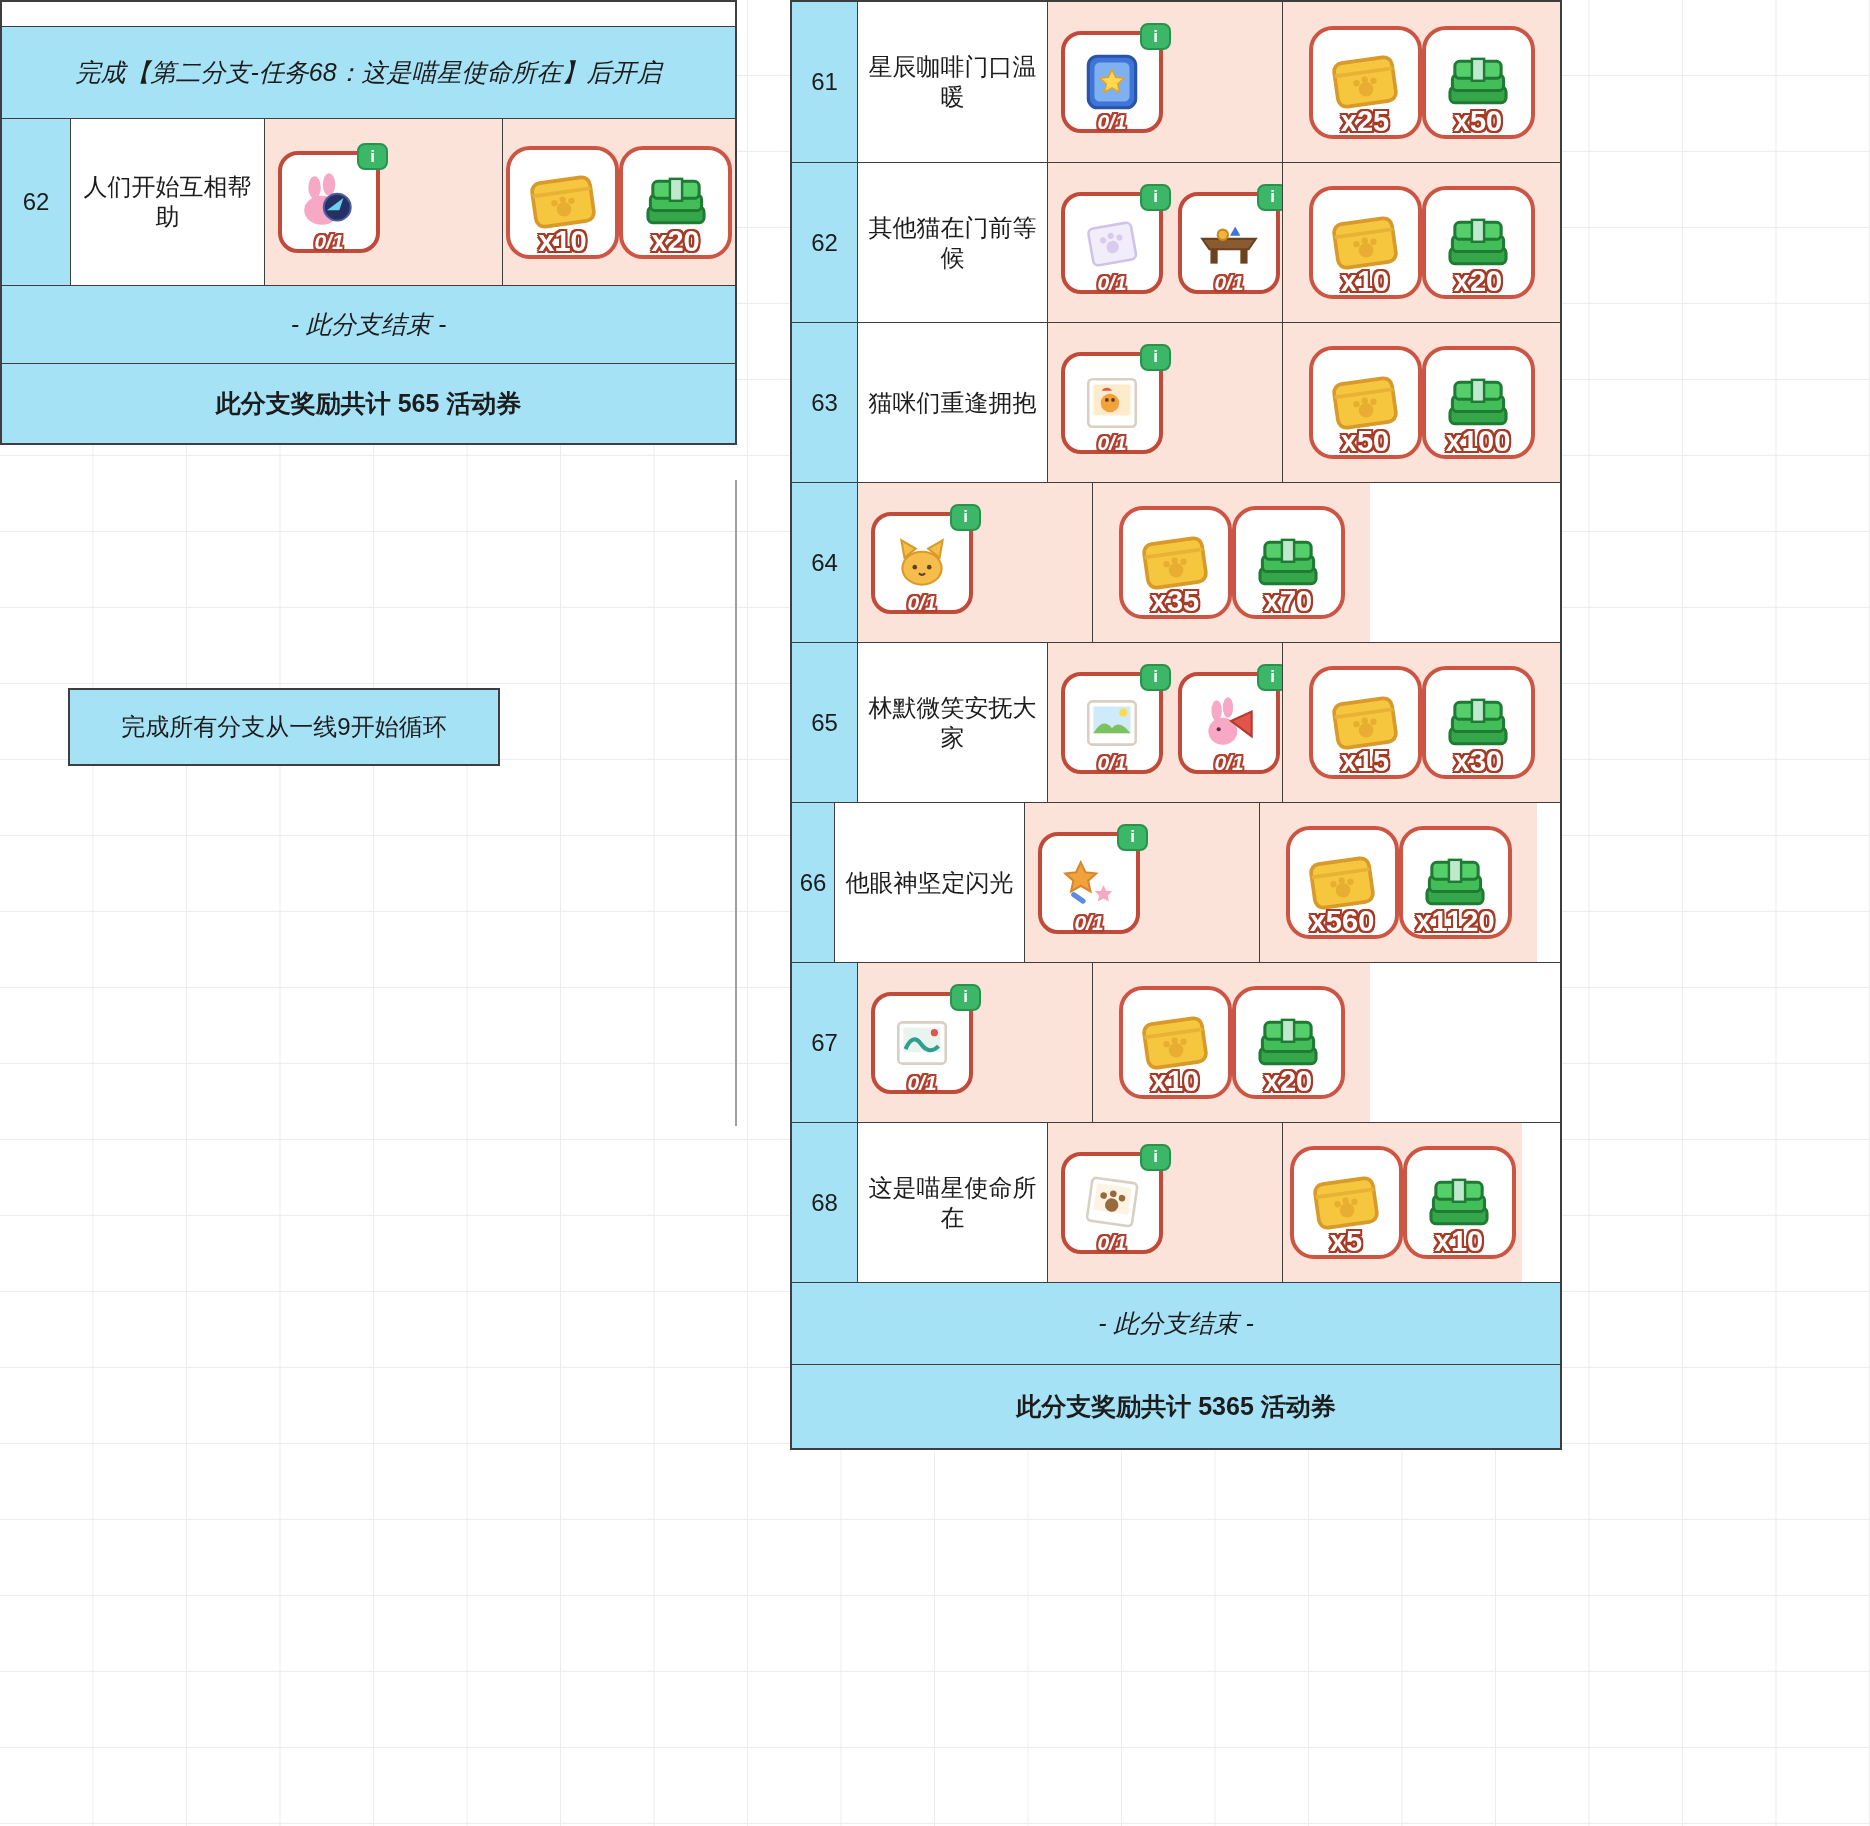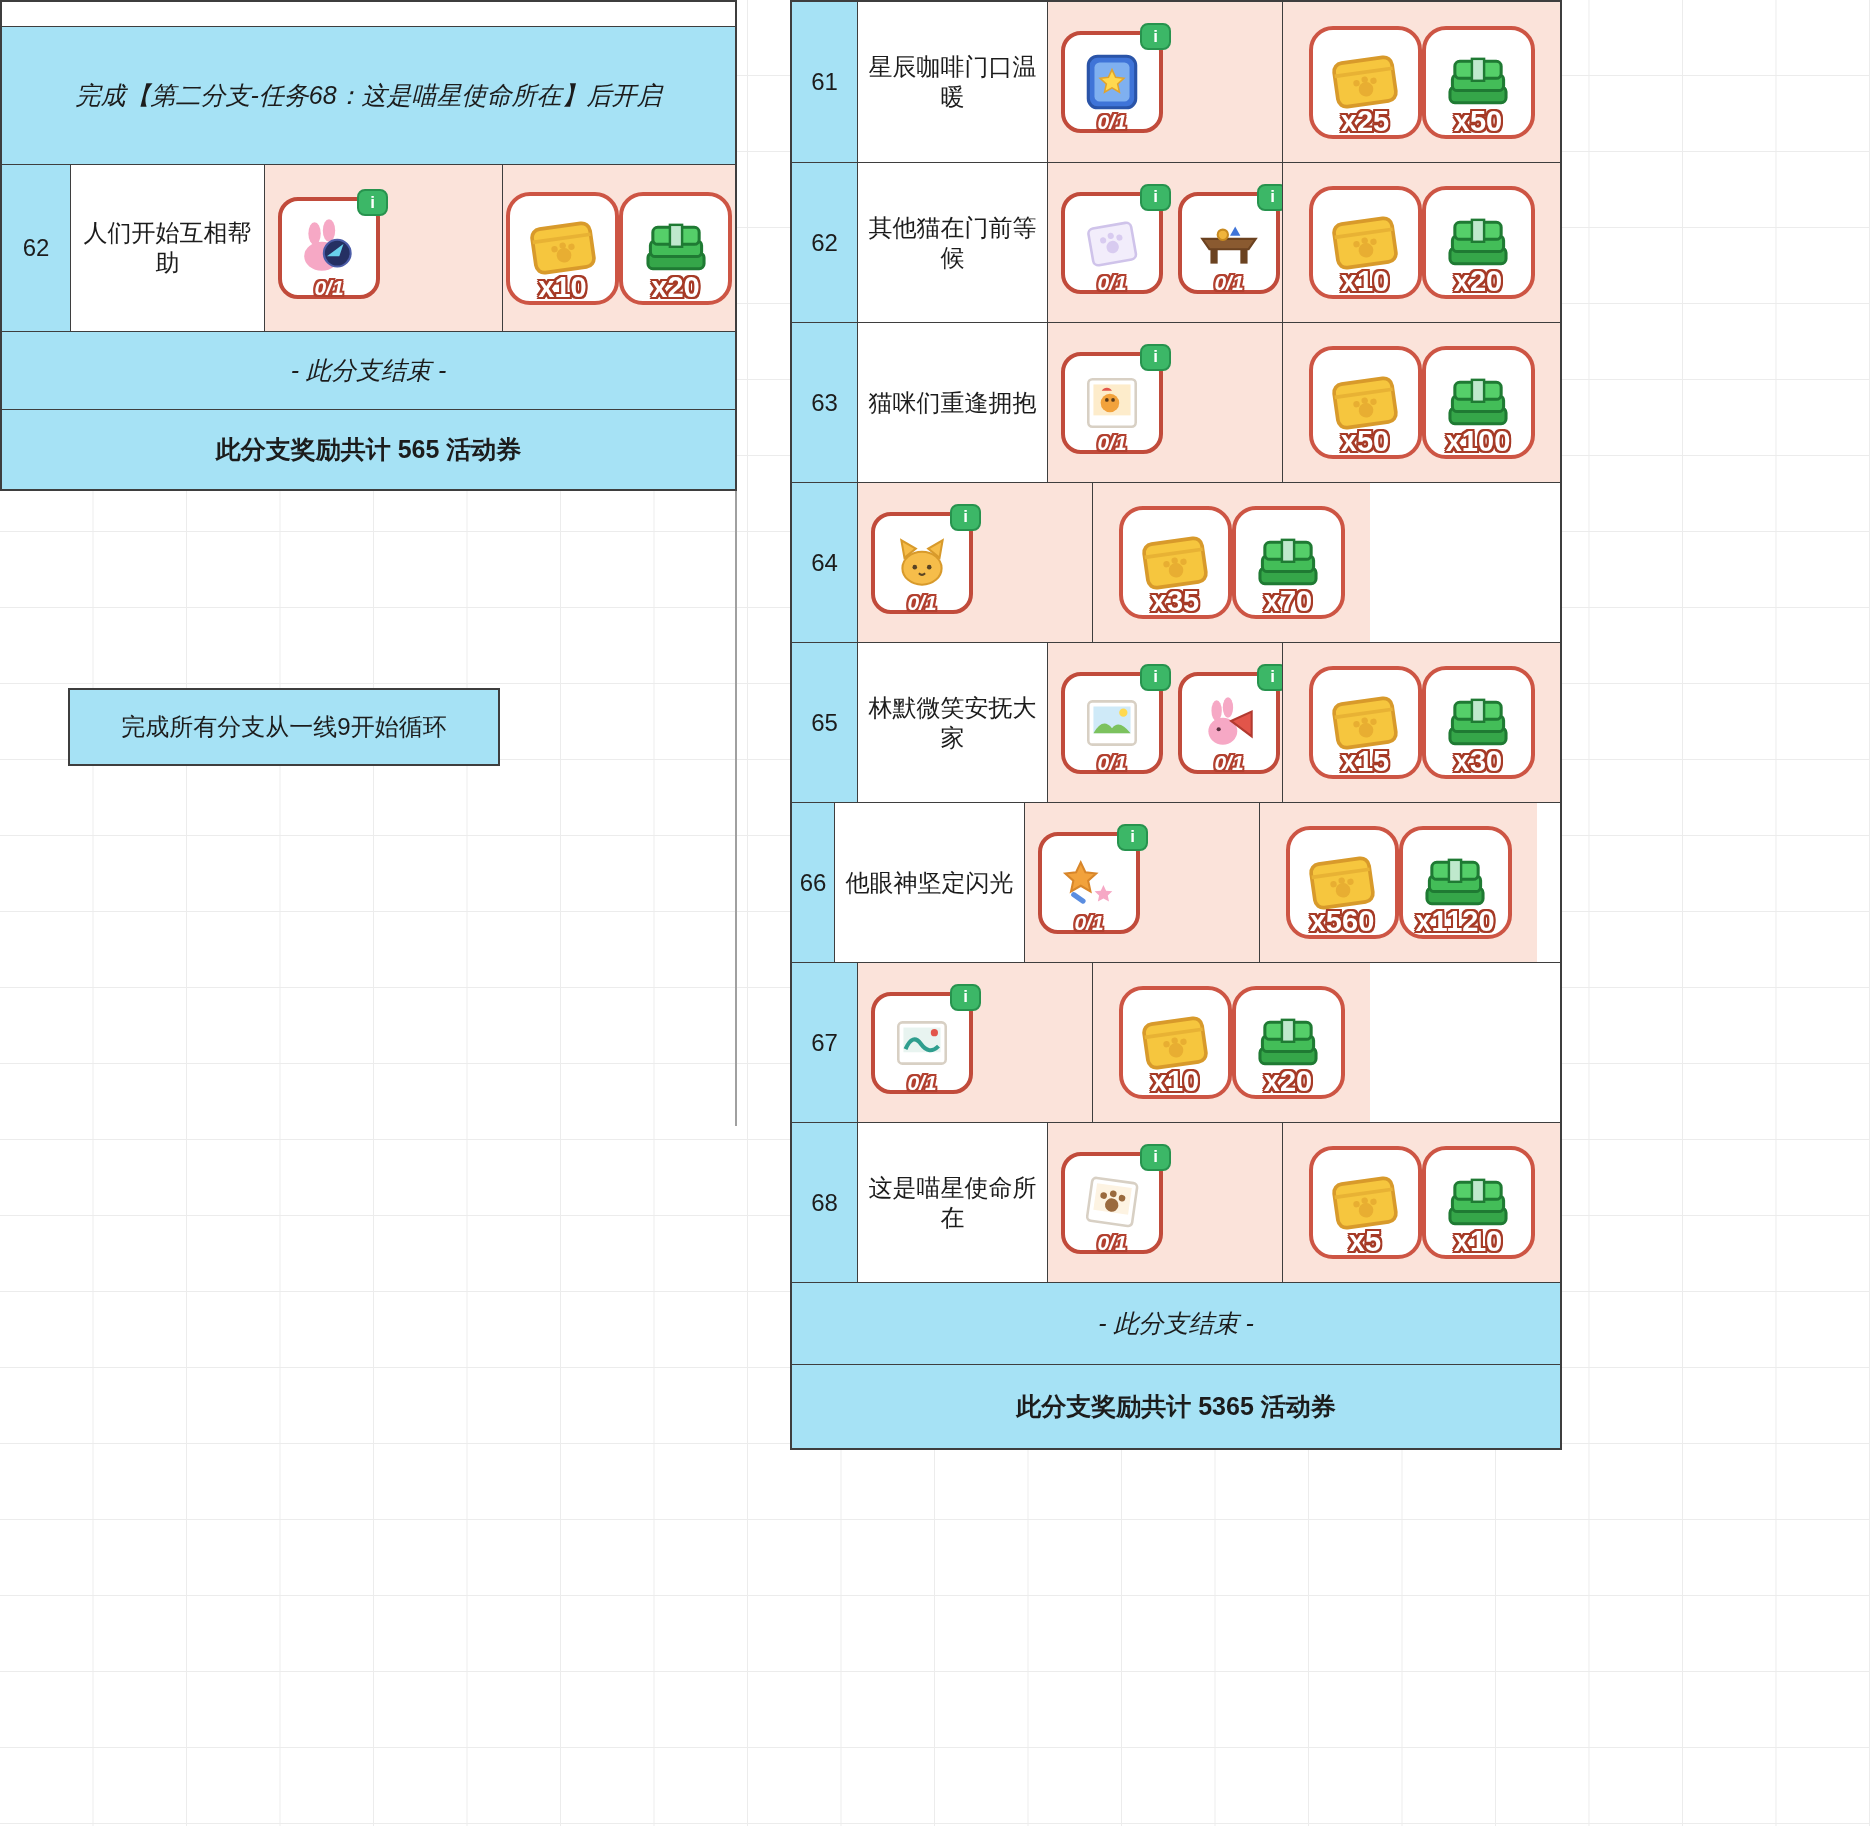--- a/index.html
+++ b/index.html
@@ -76,21 +76,21 @@
 <body>
 
 <div class="canvas">
   <div class="grid-bg"></div>
   <div class="col-divider"></div>
 
   <div class="qtable" id="left-table" style="left:0; top:0; width:737px;">
     <div class="trow first" style="height:24px;">
       <div class="cell" style="flex:1;"></div>
     </div>
-    <div class="trow" style="height:138px;">
+    <div class="trow" style="height:92px;">
       <div class="cyan-full italic">完成【第二分支-任务68：这是喵星使命所在】后开启</div>
     </div>
     <div id="left-rows">
         <div class="trow" style="height: 167px;">
           <div class="cell num" style="width: 68px;">62</div>
           <div class="cell name" style="width: 194px;">人们开始互相帮助</div>
           <div class="cell icons" style="width: 238px;">
             <div class="task-tile">
               <div class="art">
                 <svg width="66" height="66" viewBox="0 0 64 64">
@@ -512,21 +512,21 @@
                     <circle cx="23" cy="26" r="3.2" fill="#9a6a3e"></circle>
                     <circle cx="32" cy="23" r="3.2" fill="#9a6a3e"></circle>
                     <circle cx="41" cy="26" r="3.2" fill="#9a6a3e"></circle>
                   </g>
                 </svg>
               </div>
               <div class="badge">i</div>
               <div class="progress">0/1</div>
             </div>
           </div>
-          <div class="cell rewards" style="width: 278px;">
+          <div class="cell rewards" style="width: 240px;">
             <div class="reward-tile">
               <div class="art">
                 <svg width="78" height="78" viewBox="0 0 64 64">
                   <g transform="rotate(-8 32 32)">
                     <rect x="8" y="14" width="48" height="36" rx="7" fill="#f6c63e" stroke="#d89a2b" stroke-width="3"></rect>
                     <path d="M8 24h48" stroke="#e8b234" stroke-width="3"></path>
                     <circle cx="32" cy="38" r="6" fill="#e8ae32"></circle>
                     <circle cx="25" cy="32" r="2.6" fill="#e8ae32"></circle>
                     <circle cx="32" cy="30" r="2.6" fill="#e8ae32"></circle>
                     <circle cx="39" cy="32" r="2.6" fill="#e8ae32"></circle>

